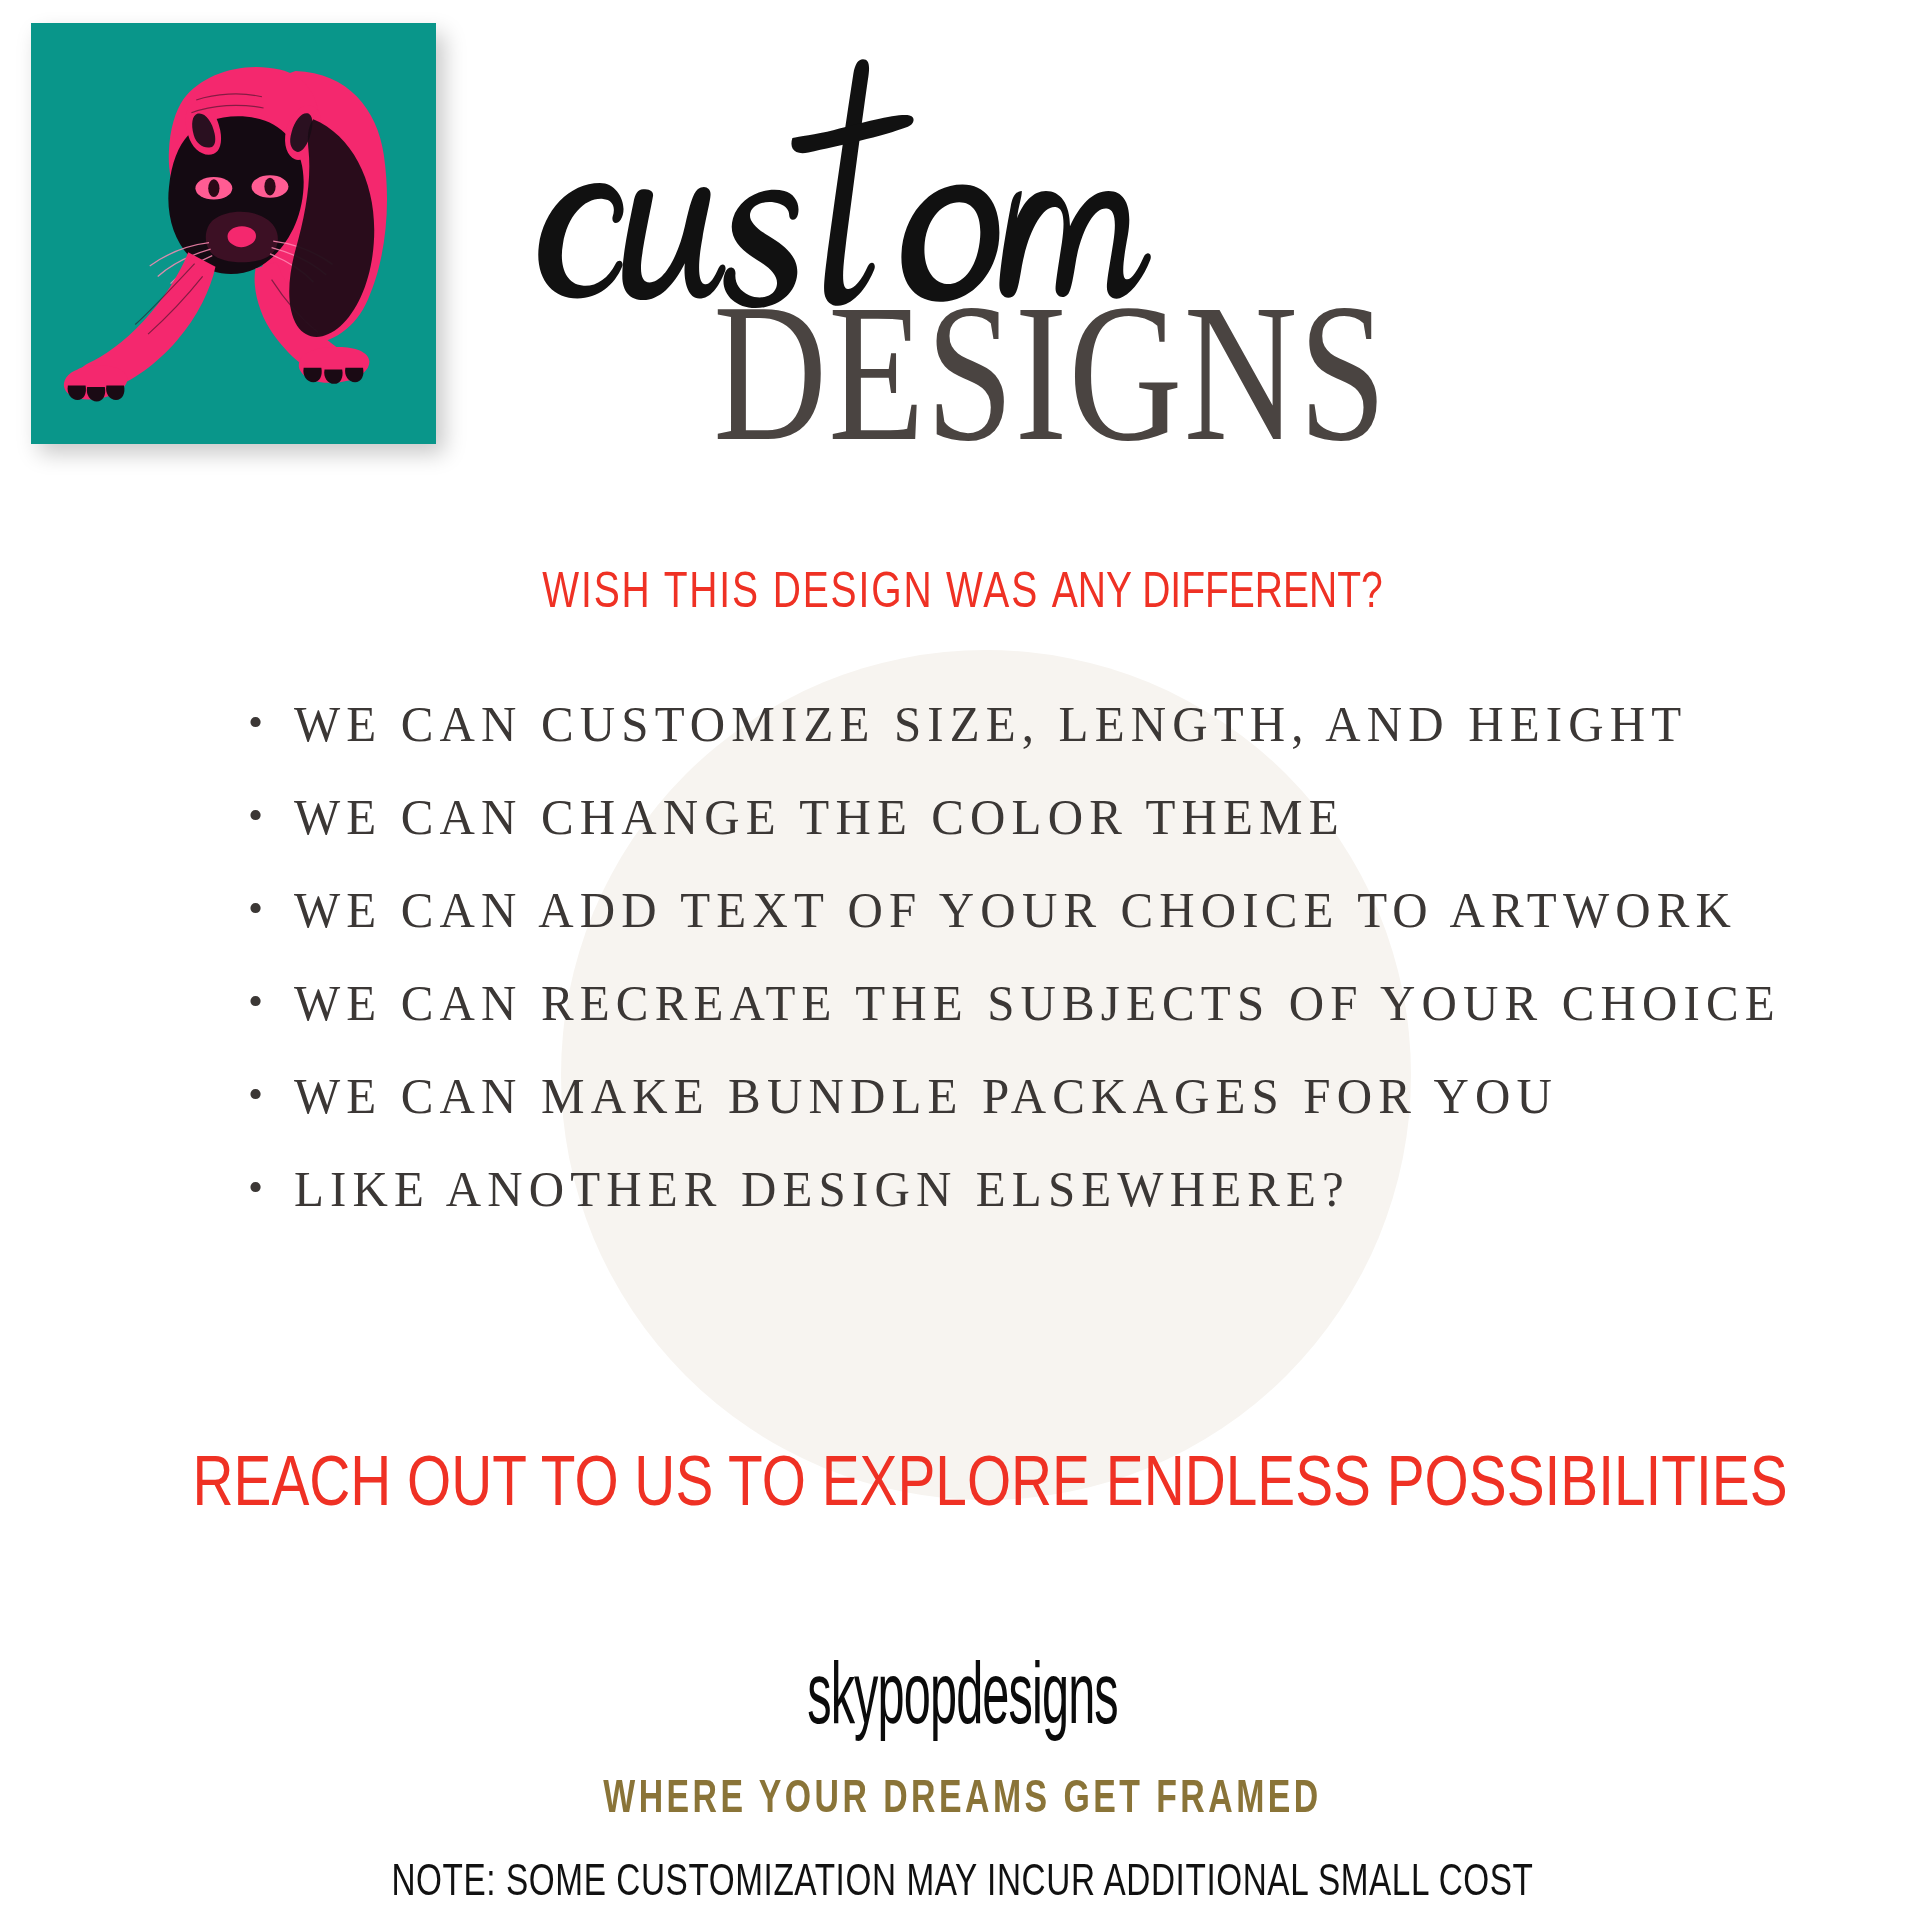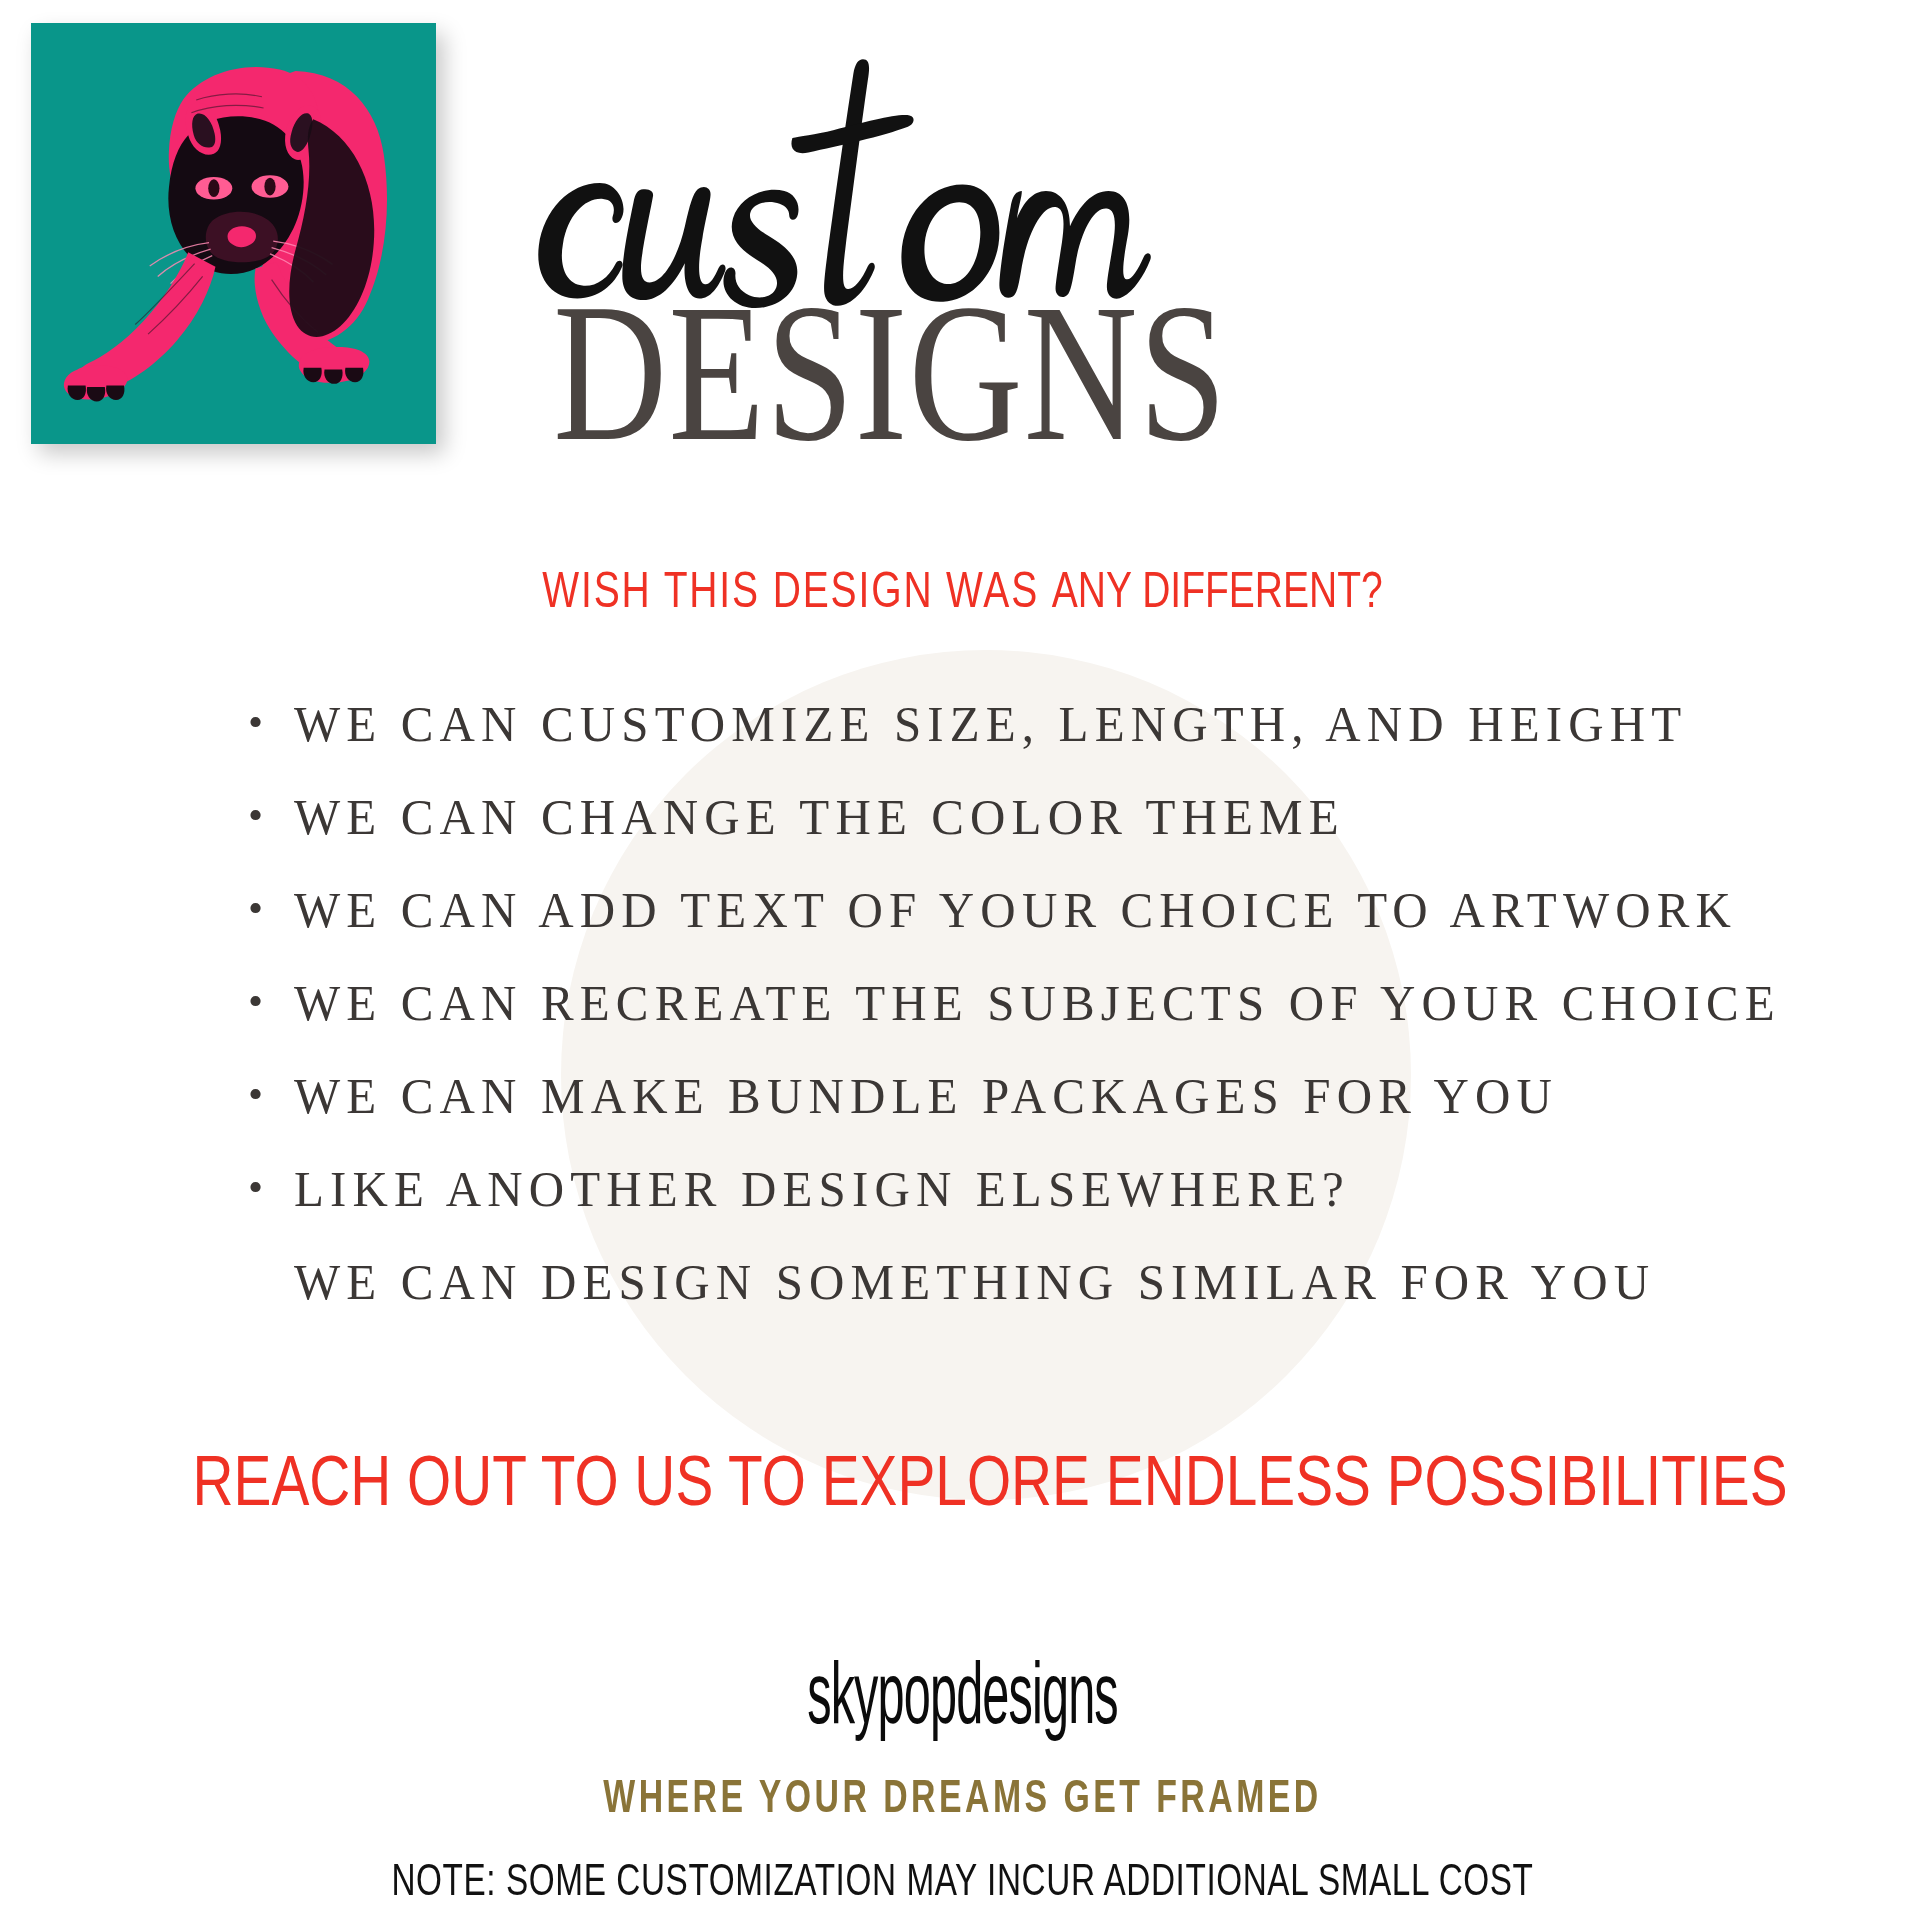--- a/index.html
+++ b/index.html
@@ -45,21 +45,21 @@
     height: 100%;
   }
 
   
   #header {
     position: absolute;
     left: 449px;
     top: 48px;
     width: 1043px;
     z-index: 3;
-    text-align: left;
+    text-align: right;
   }
   #script-title {
     display: block;
     margin: 0;
     line-height: 1;
     height: 265px;
   }
   #script-title svg { display: block; width: 100%; height: 100%; }
 
   #main-title {
@@ -383,26 +383,20 @@
           <span class="bullet-dot">•</span>
           <span class="bullet-text">WE CAN MAKE BUNDLE PACKAGES FOR YOU</span>
         </div>
       </li>
       <li class="bullet-row">
         <div class="bullet-inner">
           <span class="bullet-dot">•</span>
           <span class="bullet-text">LIKE ANOTHER DESIGN ELSEWHERE?</span>
         </div>
       </li>
-      <li class="bullet-row">
-        <div class="bullet-inner">
-          <span class="bullet-dot hidden">•</span>
-          <span class="bullet-text">WE CAN DESIGN SOMETHING SIMILAR FOR YOU</span>
-        </div>
-      </li>
     </ul>
 
   <div id="cta">REACH OUT TO US TO EXPLORE ENDLESS POSSIBILITIES</div>
 
   <div id="brand">skypopdesigns</div>
   <div id="tagline">WHERE YOUR DREAMS GET FRAMED</div>
   <div id="note">NOTE: SOME CUSTOMIZATION MAY INCUR ADDITIONAL SMALL COST</div>
 
 </div>
 

